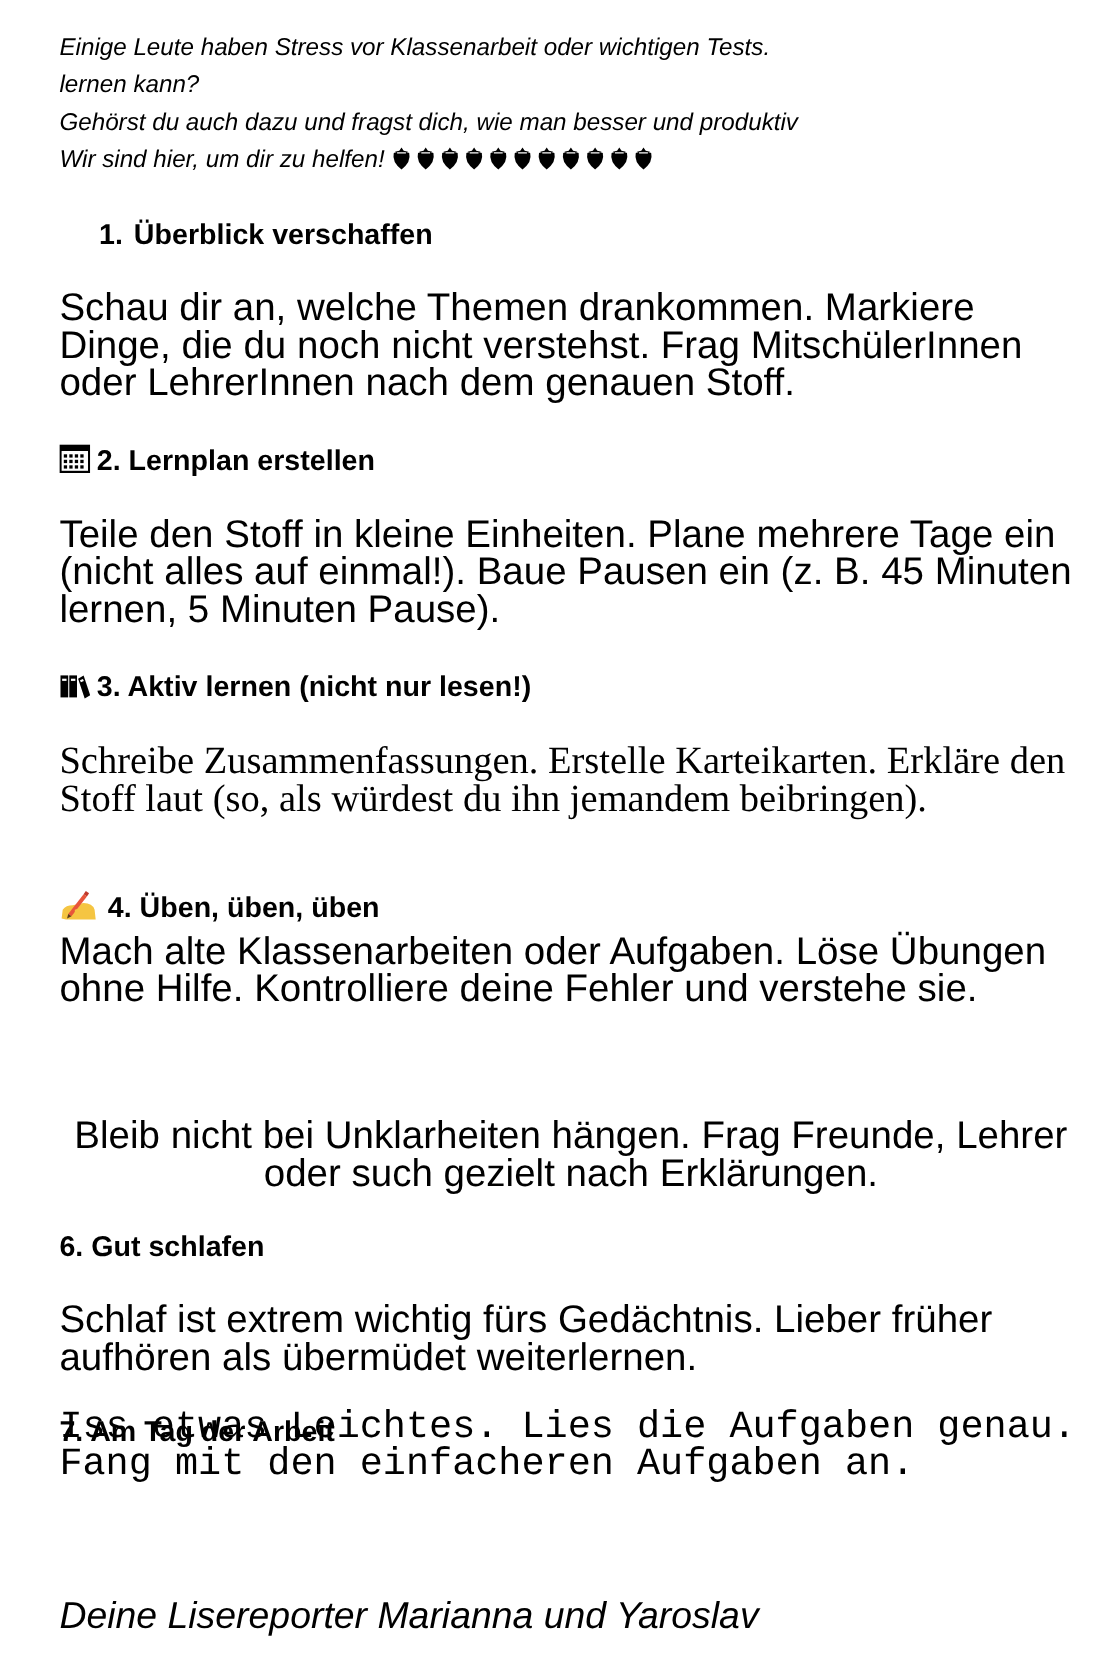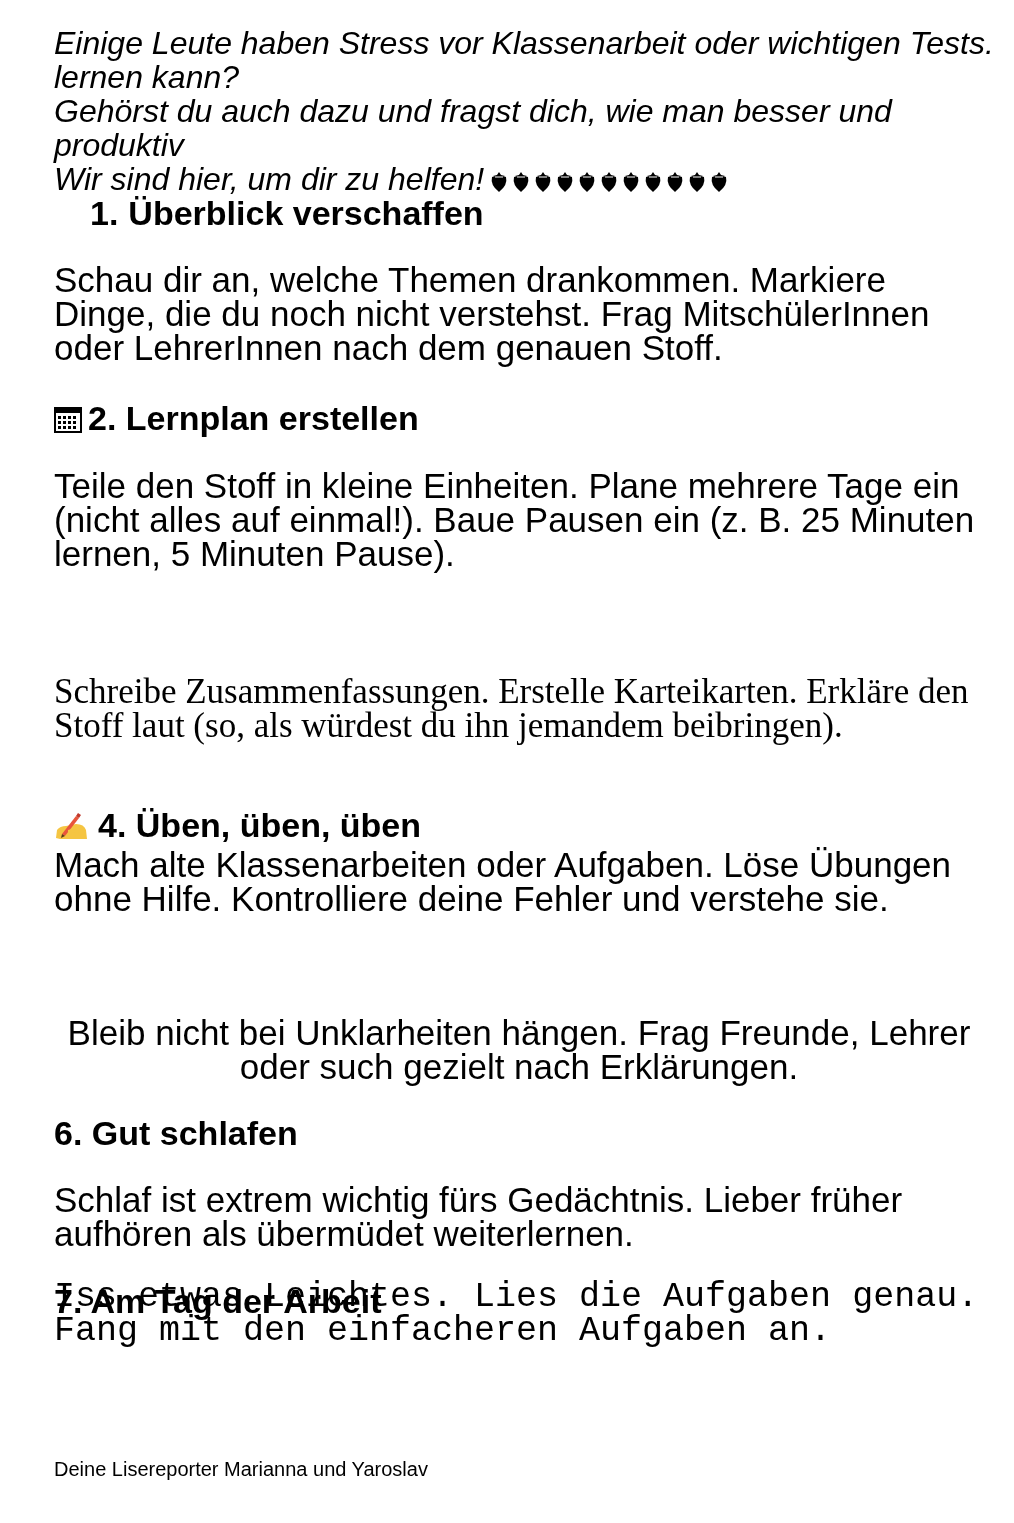--- a/index.html
+++ b/index.html
@@ -16,59 +16,60 @@
     color: #000000;
   }
   .page {
     position: absolute;
     left: 54px;
     top: 26px;
     width: 940px;
   }
   .intro {
     font-style: italic;
-    font-size: 32px;
+    font-size: 22px;
     line-height: 34px;
     margin: 0;
   }
   .intro p { margin: 0; }
   .strawberries {
     display: inline-block;
     margin-left: 4px;
     letter-spacing: 0px;
   }
   .berry {
     display: inline-block;
     width: 22px;
     height: 22px;
     vertical-align: -3px;
   }
   .heading {
     font-weight: bold;
-    font-size: 34px;
+    font-size: 26px;
     line-height: 34px;
     margin: 0;
     position: absolute;
     left: 0;
     white-space: nowrap;
   }
   .heading.indent {
     left: 36px;
   }
   .heading .num-gap { display: inline-block; width: 10px; }
   .body-text {
     font-size: 35px;
     line-height: 34px;
     margin: 0;
     position: absolute;
     left: 0;
     width: 930px;
   }
   .signature {
-    font-size: 20px;
+    font-style: italic;
+    font-size: 34px;
     line-height: 34px;
     position: absolute;
     left: 0;
     margin: 0;
     white-space: nowrap;
   }
   .icon {
     display: inline-block;
     vertical-align: -3px;
     margin-right: 6px;
@@ -150,22 +151,34 @@
             <rect x="14" y="14" width="3" height="3"></rect>
             <rect x="19" y="14" width="3" height="3"></rect>
           <rect x="4" y="19" width="3" height="3"></rect>
             <rect x="9" y="19" width="3" height="3"></rect>
             <rect x="14" y="19" width="3" height="3"></rect>
             <rect x="19" y="19" width="3" height="3"></rect>
         </g>
       </svg>
     </span><span>2.</span> <span>Lernplan erstellen</span>
   </div>
-  <p class="body-text" style="top:443px;">Teile den Stoff in kleine Einheiten. Plane mehrere Tage ein (nicht alles auf einmal!). Baue Pausen ein (z. B. 25 Minuten lernen, 5 Minuten Pause).</p>
-
+  <p class="body-text" style="top:443px;">Teile den Stoff in kleine Einheiten. Plane mehrere Tage ein (nicht alles auf einmal!). Baue Pausen ein (z. B. 45 Minuten lernen, 5 Minuten Pause).</p>
+
+  <div class="heading" style="top:581px;">
+    <span class="icon">
+      <svg width="28" height="24" viewBox="0 0 28 24">
+        <rect x="1" y="2" width="7" height="20" fill="#000"></rect>
+        <rect x="2.5" y="5" width="4" height="2" fill="#fff"></rect>
+        <rect x="9" y="2" width="7" height="20" fill="#000"></rect>
+        <rect x="10.5" y="5" width="4" height="2" fill="#fff"></rect>
+        <polygon points="17,5 22,2 28,20 23,23" fill="#000"></polygon>
+        <rect x="19" y="6" width="3" height="2" fill="#fff" transform="rotate(-25 20 7)"></rect>
+      </svg>
+    </span><span>3.</span> <span>Aktiv lernen (nicht nur lesen!)</span>
+  </div>
   <p class="body-text" style="top:649px;font-family:Liberation Serif, serif;">Schreibe Zusammenfassungen. Erstelle Karteikarten. Erkläre den Stoff laut (so, als würdest du ihn jemandem beibringen).</p>
 
   <div class="heading" style="top:782px;">
     <span class="icon" style="margin-right:10px;">
       <svg width="34" height="28" viewBox="0 0 34 28">
         <path d="M6 27 L2 26 L3 18 Q6 14 12 14 L22 12 Q30 12 32 18 L33 27 Z" fill="#F5C542"></path>
         <path d="M8 22 L22 4 L25 6 L11 24 Z" fill="#E8553B"></path>
         <path d="M22 4 L24 1 L27 3 L25 6 Z" fill="#C0392B"></path>
         <path d="M8 22 L7 26 L11 24 Z" fill="#5a3a1a"></path>
         <path d="M14 18 Q20 16 26 18 L26 21 Q20 19 14 21 Z" fill="#F5C542"></path>

